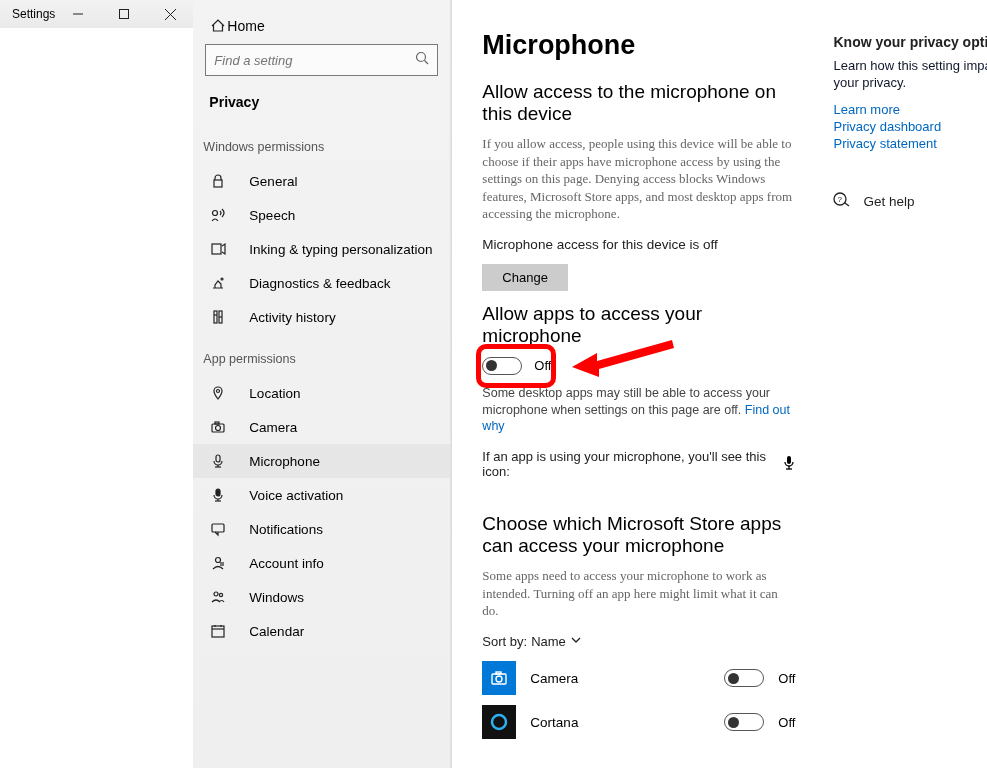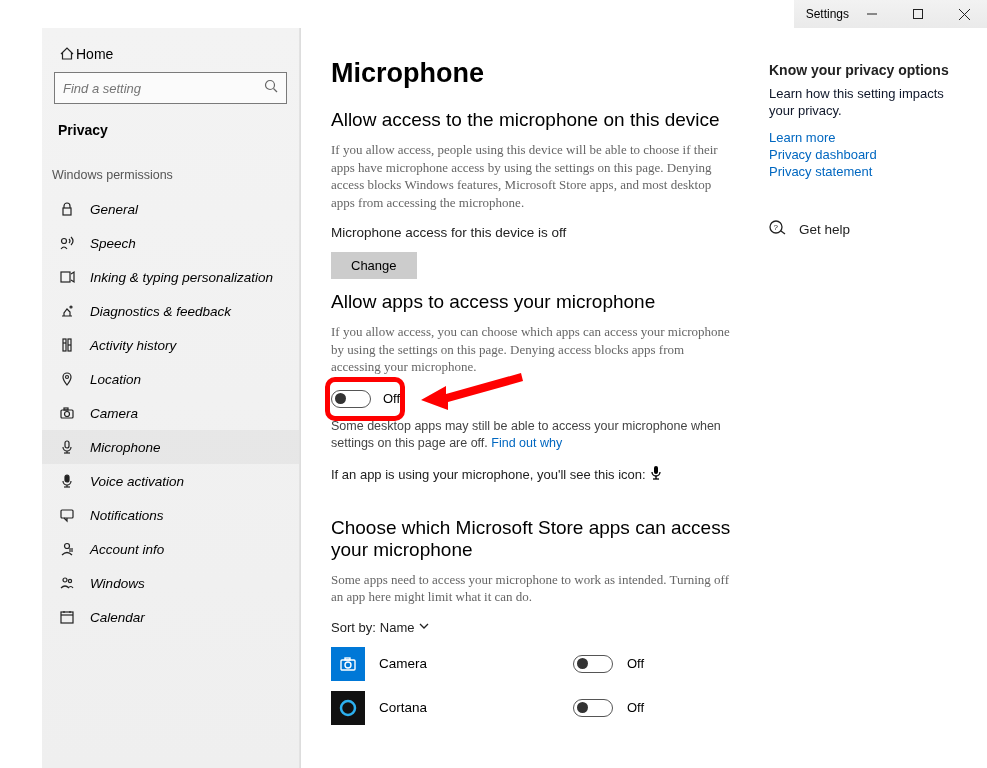--- a/index.html
+++ b/index.html
@@ -1,31 +1,31 @@
 <!DOCTYPE html>
 <html><head>
 <meta charset="utf-8">
 <style>
   * { box-sizing: border-box; margin: 0; padding: 0; font-family: "Segoe UI", Arial, sans-serif; }
   body { width: 987px; height: 768px; background: #fff; overflow: hidden; position: relative; }
-  .window { display: flex; flex-direction: column; width: 100%; height: 100%; align-items: flex-end; }
+  .window { display: flex; flex-direction: row; width: 100%; height: 100%; }
   .titlebar { display: flex; align-items: center; height: 28px; padding-left: 12px; font-size: 12px; background: linear-gradient(#f2f2f2,#eaeaea); }
   .titlebar .spacer { flex: 1; }
   .win-controls { display:flex; }
   .win-btn { width: 46px; height: 28px; display:flex; align-items:center; justify-content:center; }
   .body { flex:1; display:flex; min-height:0; }
   .sidebar { width: 258px; background: linear-gradient(#f3f3f3,#efefef); border-right:1px solid #e2e2e2; display:flex; flex-direction:column; }
   .home-row { display:flex; align-items:center; padding: 18px 16px 10px 16px; font-size:14px;}
   .search-wrap { padding: 0 12px 12px 12px; }
   .search { display:flex; align-items:center; border:1px solid #7a7a7a; background:#fbfbfb; height:32px; padding:0 8px; }
   .search input { flex:1; border:none; outline:none; background:transparent; font-size:13px; font-style:italic; color:#555; }
   .nav-title { padding: 6px 16px 12px 16px; font-size:14px; font-weight:600; }
   .cat { padding: 18px 6px 10px 10px; font-size:12.5px; color:#555; }
   .sidebar-scroll { overflow-y:auto; flex:1; }
-  .nav-item { display:flex; align-items:center; gap:14px; padding: 9px 16px; font-size:13.5px; cursor:default;font-style:italic; }
+  .nav-item { display:flex; align-items:center; gap:22px; padding: 9px 16px; font-size:13.5px; cursor:default; }
   .nav-item.selected { background:rgba(0,0,0,0.04); }
   .icon-slot { width:18px; display:flex; justify-content:center; }
   .content { flex:1; display:flex; min-width:0; position:relative; }
   .main { flex:1; padding: 30px 30px 0 30px; overflow-y:auto; border-left:1px solid #ddd; }
   h1.pagetitle { font-size:27px; font-weight:600; margin-bottom:20px; }
   .section-head { font-size:19px; font-weight:500; margin-bottom:10px; }
   .desc { font-size:13px; color:#666; max-width:400px; line-height:1.35; margin-bottom:14px;font-family:Liberation Serif, serif; }
   .status-line { font-size:13.5px; color:#222; margin-bottom:12px;}
   .btn-gray { background:#ccc; border:none; padding:6px 20px; font-size:13px; margin-bottom:12px; cursor:pointer;}
   .toggle-row { display:flex; align-items:center; gap:12px; margin-bottom:8px; }
@@ -142,20 +142,21 @@
                 <svg width="16" height="16" viewBox="0 0 16 16" fill="none" stroke="#222" stroke-width="1.2">
                   <rect x="4" y="2" width="3" height="12"></rect>
                   <rect x="9" y="2" width="3" height="12"></rect>
                   <line x1="4" y1="6" x2="7" y2="6"></line>
                   <line x1="9" y1="8" x2="12" y2="8"></line>
                 </svg>
               </span>
               <span>Activity history</span>
             </div>
           </div>
+        <div class="cat">App permissions</div>
         <div id="app-items">
             <div class="nav-item">
               <span class="icon-slot">
                 <svg width="16" height="16" viewBox="0 0 16 16" fill="none" stroke="#222" stroke-width="1.2">
                   <path d="M8 2 a4 4 0 0 1 4 4 c0 3 -4 8 -4 8 s-4 -5 -4 -8 a4 4 0 0 1 4 -4"></path>
                   <circle cx="8" cy="6" r="1.5"></circle>
                 </svg>
               </span>
               <span>Location</span>
             </div>
@@ -239,21 +240,20 @@
     <div class="content">
       <div class="main">
         <h1 class="pagetitle">Microphone</h1>
 
         <div class="section-head">Allow access to the microphone on this device</div>
         <div class="desc">If you allow access, people using this device will be able to choose if their apps have microphone access by using the settings on this page. Denying access blocks Windows features, Microsoft Store apps, and most desktop apps from accessing the microphone.</div>
         <div class="status-line">Microphone access for this device is off</div>
         <button class="btn-gray">Change</button>
 
         <div class="section-head">Allow apps to access your microphone</div>
-        <div class="desc">If you allow access, you can choose which apps can access your microphone by using the settings on this page. Denying access blocks apps from accessing your microphone.</div>
 
         <div style="position:relative; margin-bottom:10px;">
           <div class="toggle-row">
             <div class="toggle">
                 <div class="knob"></div>
               </div>
             <span class="toggle-label">Off</span>
           </div>
           <div class="highlight" style="left:-6px; top:-13px;"></div>
           <svg class="arrow" style="left:80px; top:-20px;" width="120" height="60">

